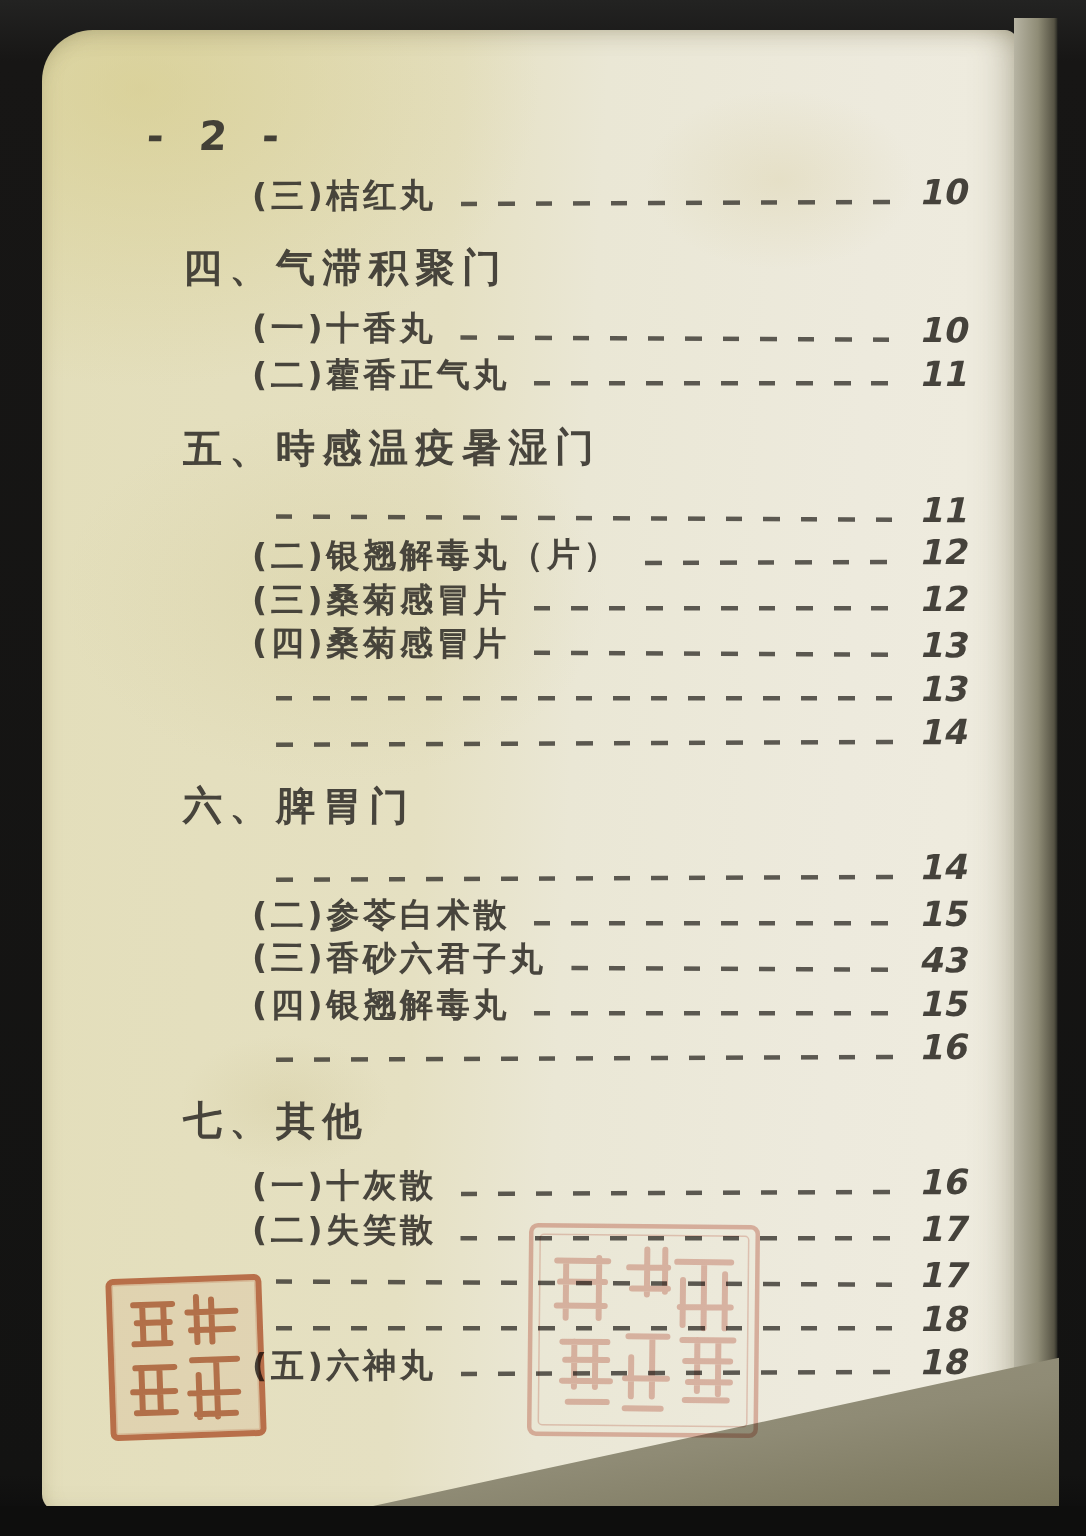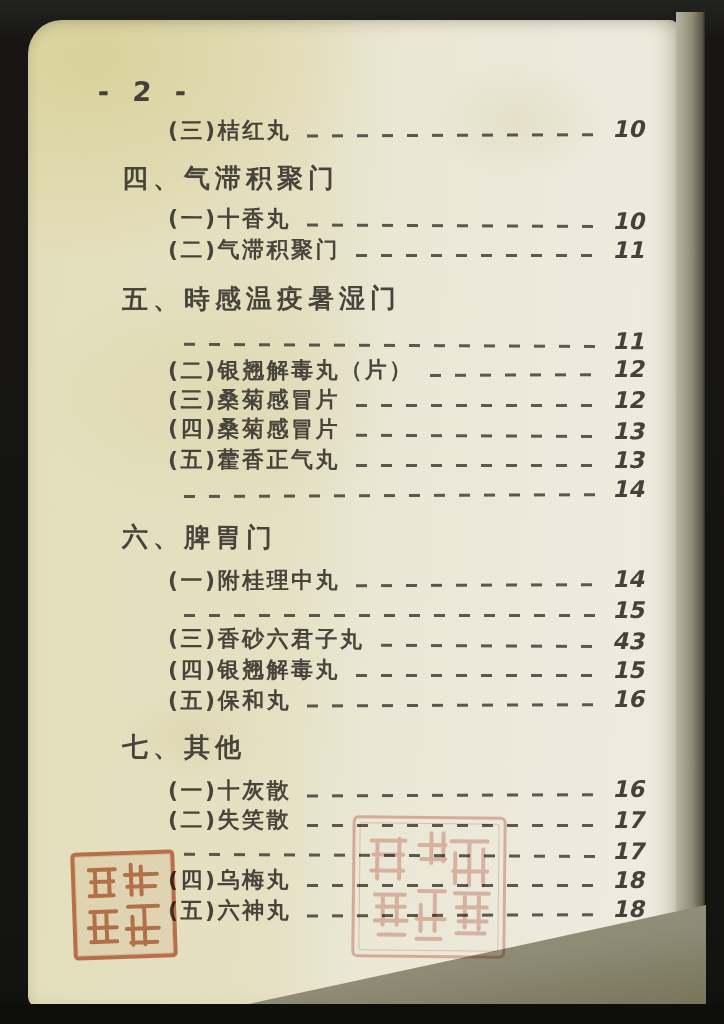--- a/index.html
+++ b/index.html
@@ -101,21 +101,21 @@
         </div>
         <div class="row heading">
           <span class="htext">四、气滞积聚门</span>
         </div>
         <div class="row item">
           <span class="title">(一)十香丸</span>
           <span class="leader"></span>
           <span class="num">10</span>
         </div>
         <div class="row item">
-          <span class="title">(二)气滞积聚门</span>
+          <span class="title">(二)藿香正气丸</span>
           <span class="leader"></span>
           <span class="num">11</span>
         </div>
         <div class="row heading">
           <span class="htext">五、時感温疫暑湿门</span>
         </div>
         <div class="row item">
           <span class="leader"></span>
           <span class="num">11</span>
         </div>
@@ -128,52 +128,50 @@
           <span class="title">(三)桑菊感冒片</span>
           <span class="leader"></span>
           <span class="num">12</span>
         </div>
         <div class="row item">
           <span class="title">(四)桑菊感冒片</span>
           <span class="leader"></span>
           <span class="num">13</span>
         </div>
         <div class="row item">
-          <span class="title">(五)藿香正气丸</span>
           <span class="leader"></span>
           <span class="num">13</span>
         </div>
         <div class="row item">
           <span class="leader"></span>
           <span class="num">14</span>
         </div>
         <div class="row heading">
           <span class="htext">六、脾胃门</span>
         </div>
         <div class="row item">
-          <span class="title">(一)附桂理中丸</span>
           <span class="leader"></span>
           <span class="num">14</span>
         </div>
         <div class="row item">
+          <span class="title">(二)参苓白术散</span>
           <span class="leader"></span>
           <span class="num">15</span>
         </div>
         <div class="row item">
           <span class="title">(三)香砂六君子丸</span>
           <span class="leader"></span>
           <span class="num">43</span>
         </div>
         <div class="row item">
           <span class="title">(四)银翘解毒丸</span>
           <span class="leader"></span>
           <span class="num">15</span>
         </div>
         <div class="row item">
-          <span class="title">(五)保和丸</span>
           <span class="leader"></span>
           <span class="num">16</span>
         </div>
         <div class="row heading">
           <span class="htext">七、其他</span>
         </div>
         <div class="row item">
           <span class="title">(一)十灰散</span>
           <span class="leader"></span>
           <span class="num">16</span>
@@ -181,21 +179,20 @@
         <div class="row item">
           <span class="title">(二)失笑散</span>
           <span class="leader"></span>
           <span class="num">17</span>
         </div>
         <div class="row item">
           <span class="leader"></span>
           <span class="num">17</span>
         </div>
         <div class="row item">
-          <span class="title">(四)乌梅丸</span>
           <span class="leader"></span>
           <span class="num">18</span>
         </div>
         <div class="row item">
           <span class="title">(五)六神丸</span>
           <span class="leader"></span>
           <span class="num">18</span>
         </div>
       </div>
   </div>

